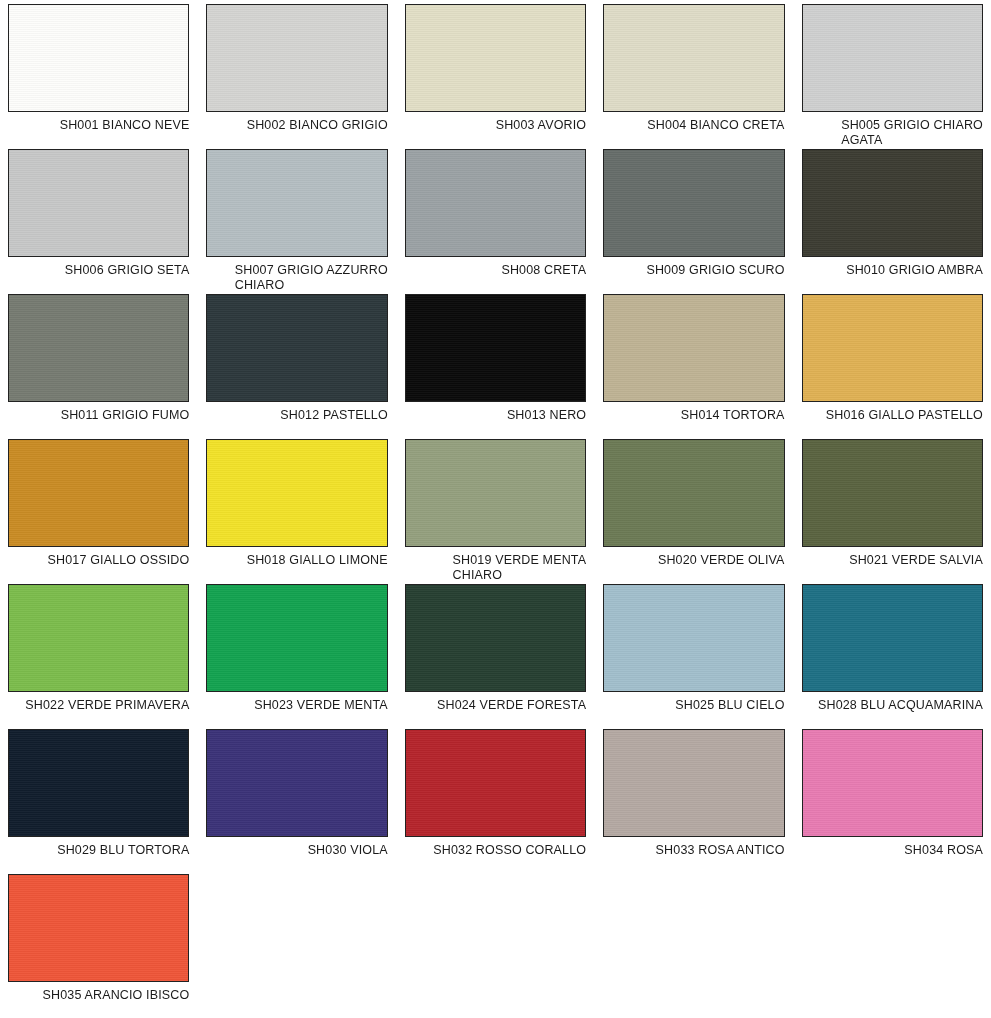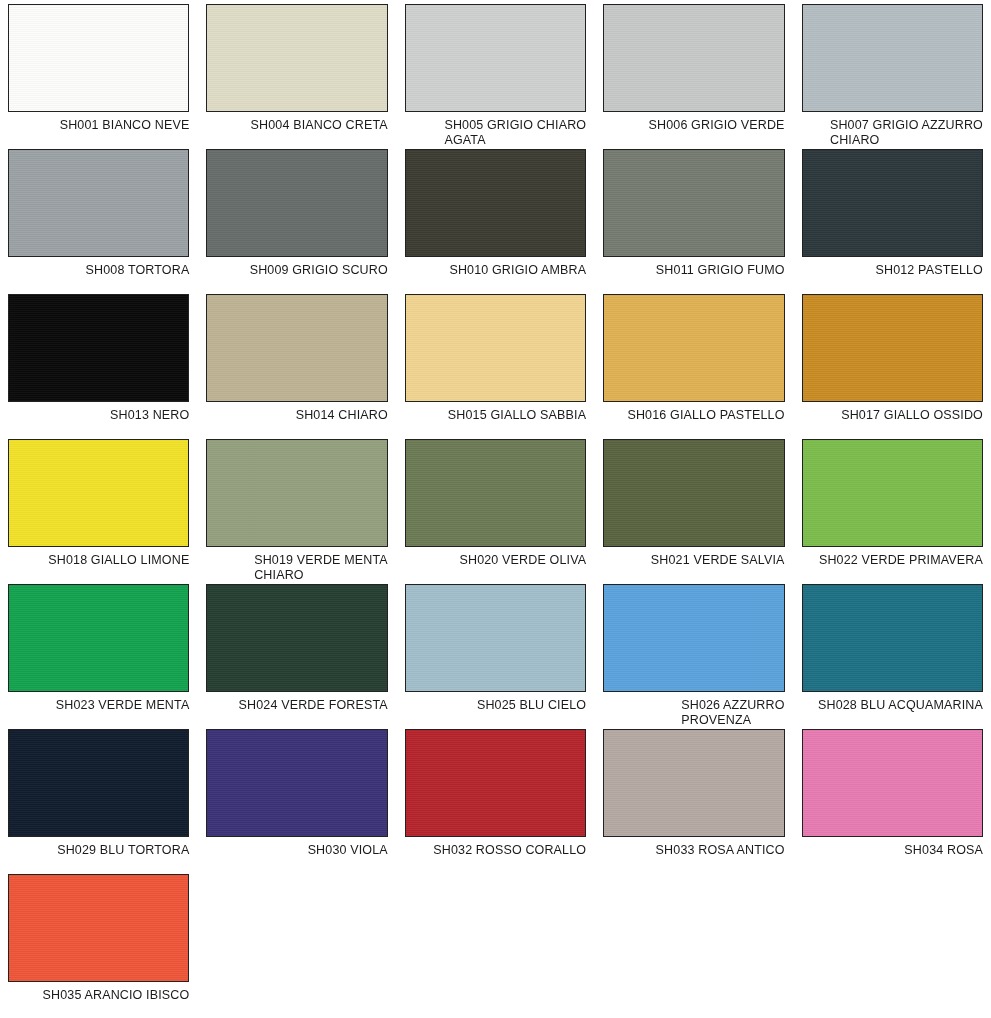--- a/index.html
+++ b/index.html
@@ -66,40 +66,48 @@
 </style>
 </head>
 <body>
 
 <div id="swatch-grid">
     <div class="swatch-cell">
       <div class="swatch-chip" style="background-color: rgb(253, 253, 251);"></div>
       <div class="swatch-label">SH001 BIANCO NEVE</div>
     </div>
     <div class="swatch-cell">
+      <div class="swatch-chip" style="background-color: rgb(212, 212, 210);"></div>
+      <div class="swatch-label">SH002 BIANCO GRIGIO</div>
+    </div>
+    <div class="swatch-cell">
+      <div class="swatch-chip" style="background-color: rgb(226, 223, 198);"></div>
+      <div class="swatch-label">SH003 AVORIO</div>
+    </div>
+    <div class="swatch-cell">
       <div class="swatch-chip" style="background-color: rgb(223, 220, 199);"></div>
       <div class="swatch-label">SH004 BIANCO CRETA</div>
     </div>
     <div class="swatch-cell">
       <div class="swatch-chip" style="background-color: rgb(207, 208, 208);"></div>
       <div class="swatch-label">SH005 GRIGIO CHIARO
 AGATA</div>
     </div>
     <div class="swatch-cell">
       <div class="swatch-chip" style="background-color: rgb(199, 200, 200);"></div>
-      <div class="swatch-label">SH006 GRIGIO VERDE</div>
+      <div class="swatch-label">SH006 GRIGIO SETA</div>
     </div>
     <div class="swatch-cell">
       <div class="swatch-chip" style="background-color: rgb(180, 190, 194);"></div>
       <div class="swatch-label">SH007 GRIGIO AZZURRO
 CHIARO</div>
     </div>
     <div class="swatch-cell">
       <div class="swatch-chip" style="background-color: rgb(155, 162, 165);"></div>
-      <div class="swatch-label">SH008 TORTORA</div>
+      <div class="swatch-label">SH008 CRETA</div>
     </div>
     <div class="swatch-cell">
       <div class="swatch-chip" style="background-color: rgb(102, 109, 106);"></div>
       <div class="swatch-label">SH009 GRIGIO SCURO</div>
     </div>
     <div class="swatch-cell">
       <div class="swatch-chip" style="background-color: rgb(60, 60, 50);"></div>
       <div class="swatch-label">SH010 GRIGIO AMBRA</div>
     </div>
     <div class="swatch-cell">
@@ -109,25 +117,21 @@
     <div class="swatch-cell">
       <div class="swatch-chip" style="background-color: rgb(44, 56, 60);"></div>
       <div class="swatch-label">SH012 PASTELLO</div>
     </div>
     <div class="swatch-cell">
       <div class="swatch-chip" style="background-color: rgb(10, 10, 10);"></div>
       <div class="swatch-label">SH013 NERO</div>
     </div>
     <div class="swatch-cell">
       <div class="swatch-chip" style="background-color: rgb(191, 179, 148);"></div>
-      <div class="swatch-label">SH014 CHIARO</div>
-    </div>
-    <div class="swatch-cell">
-      <div class="swatch-chip" style="background-color: rgb(240, 212, 146);"></div>
-      <div class="swatch-label">SH015 GIALLO SABBIA</div>
+      <div class="swatch-label">SH014 TORTORA</div>
     </div>
     <div class="swatch-cell">
       <div class="swatch-chip" style="background-color: rgb(224, 177, 84);"></div>
       <div class="swatch-label">SH016 GIALLO PASTELLO</div>
     </div>
     <div class="swatch-cell">
       <div class="swatch-chip" style="background-color: rgb(202, 140, 36);"></div>
       <div class="swatch-label">SH017 GIALLO OSSIDO</div>
     </div>
     <div class="swatch-cell">
@@ -157,25 +161,20 @@
     </div>
     <div class="swatch-cell">
       <div class="swatch-chip" style="background-color: rgb(38, 63, 49);"></div>
       <div class="swatch-label">SH024 VERDE FORESTA</div>
     </div>
     <div class="swatch-cell">
       <div class="swatch-chip" style="background-color: rgb(162, 191, 204);"></div>
       <div class="swatch-label">SH025 BLU CIELO</div>
     </div>
     <div class="swatch-cell">
-      <div class="swatch-chip" style="background-color: rgb(92, 163, 221);"></div>
-      <div class="swatch-label">SH026 AZZURRO
-PROVENZA</div>
-    </div>
-    <div class="swatch-cell">
       <div class="swatch-chip" style="background-color: rgb(30, 112, 133);"></div>
       <div class="swatch-label">SH028 BLU ACQUAMARINA</div>
     </div>
     <div class="swatch-cell">
       <div class="swatch-chip" style="background-color: rgb(16, 29, 44);"></div>
       <div class="swatch-label">SH029 BLU TORTORA</div>
     </div>
     <div class="swatch-cell">
       <div class="swatch-chip" style="background-color: rgb(59, 50, 120);"></div>
       <div class="swatch-label">SH030 VIOLA</div>

